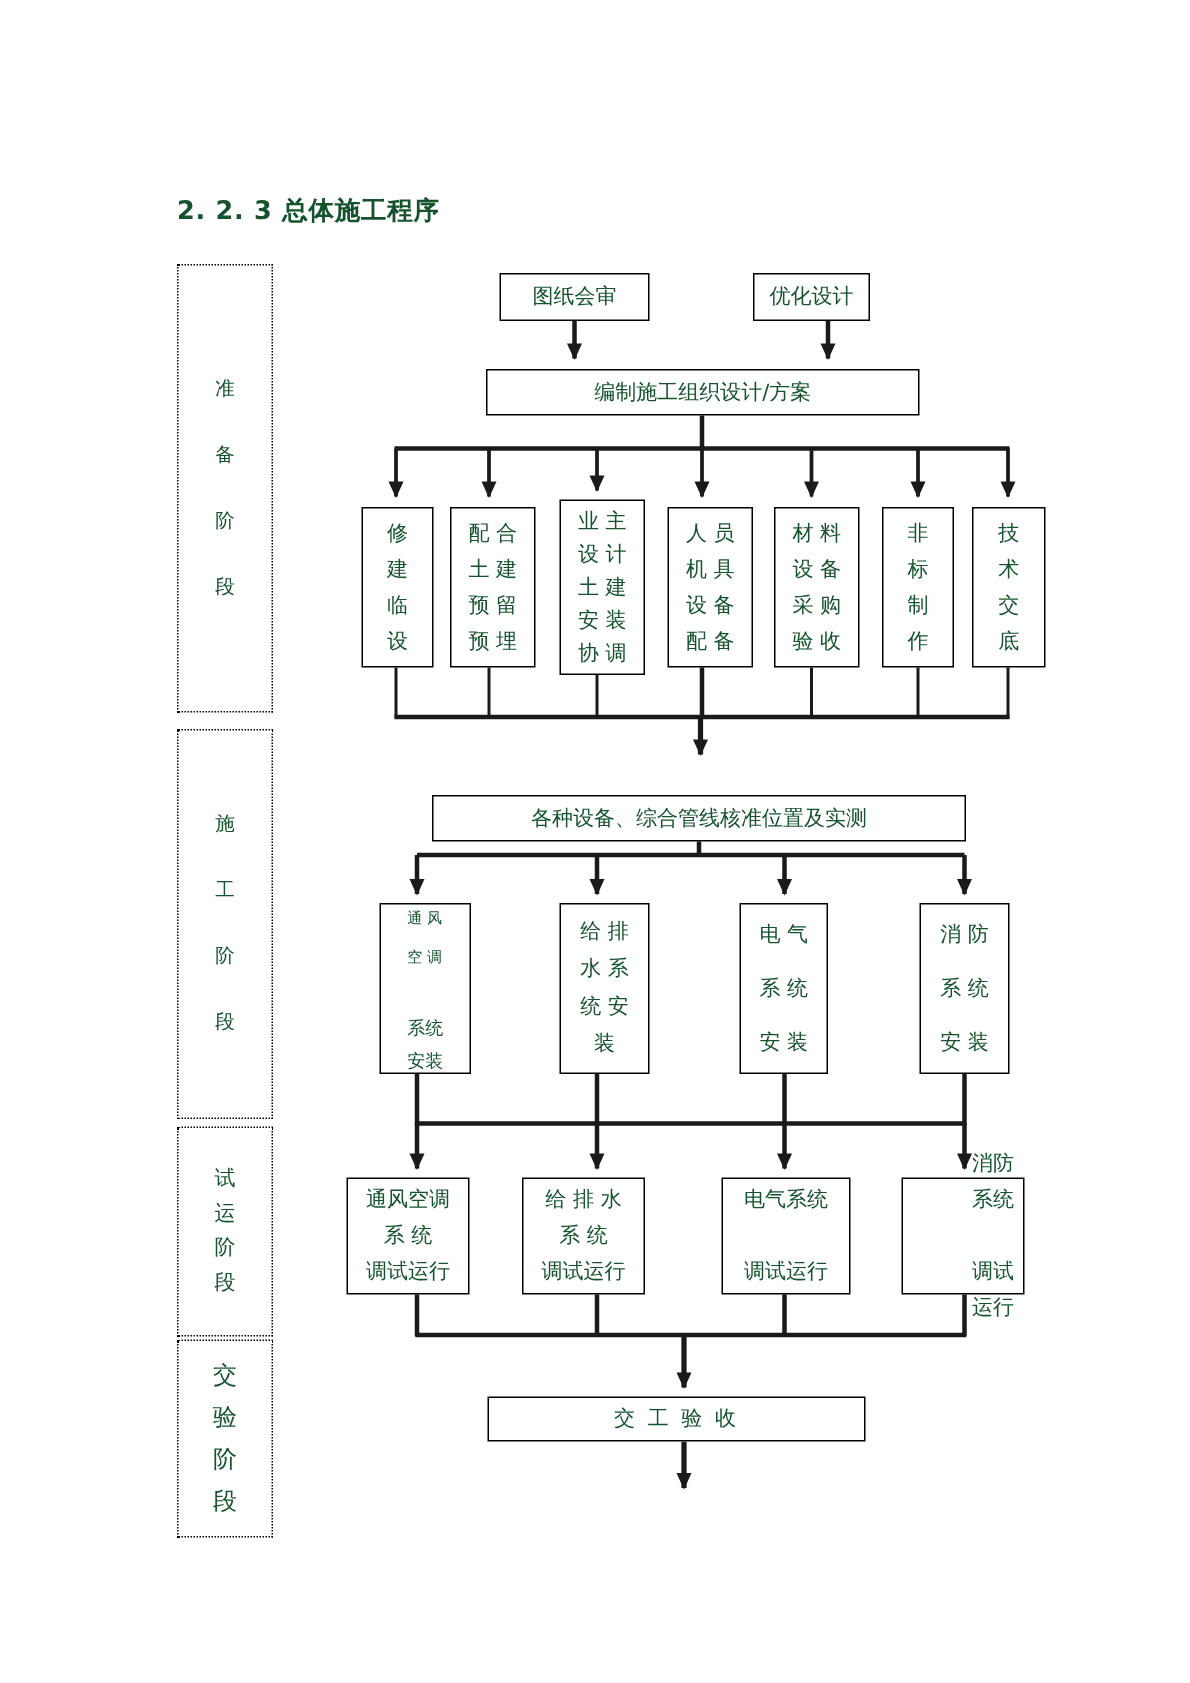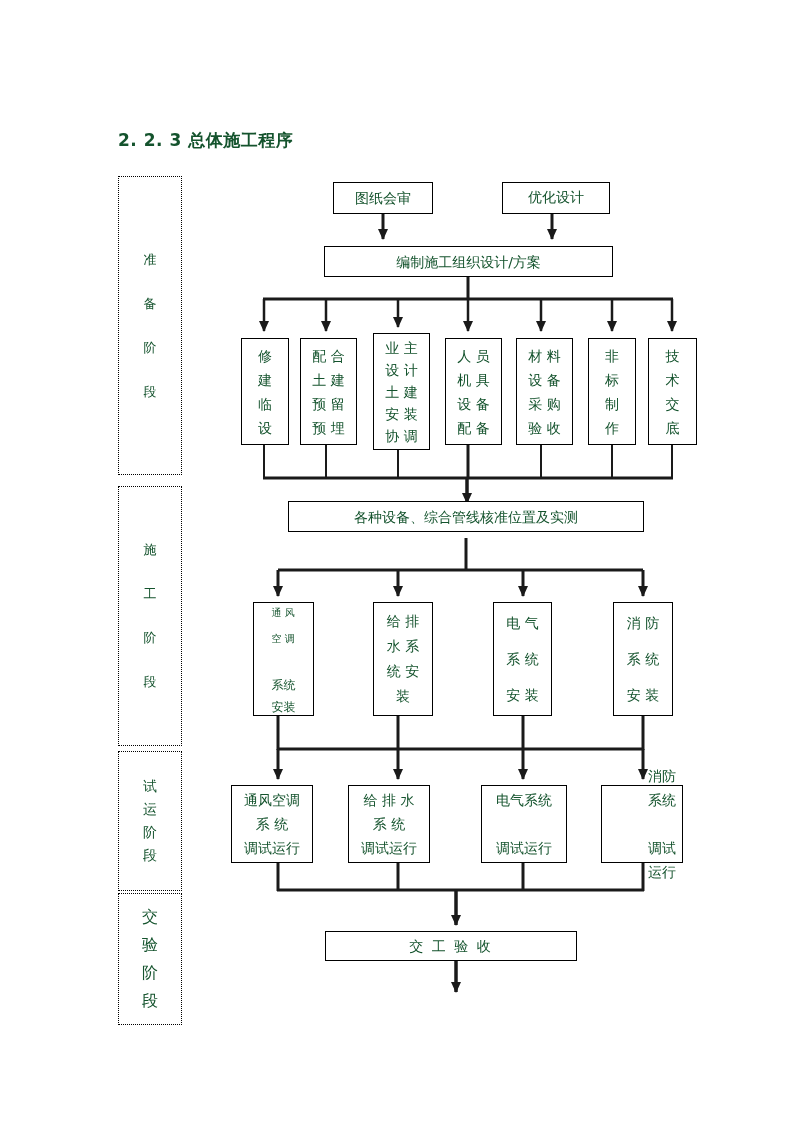--- a/index.html
+++ b/index.html
@@ -25,31 +25,31 @@
   .phase-4 { top:865px; height:132px; font-size:16px; line-height:28px; }
   
   .connectors { position:absolute; left:0; top:0; }
   
   .box {
     position:absolute; box-sizing:border-box; border:1.4px solid #000;
     background:#fff; display:flex; align-items:center; justify-content:center;
     text-align:center; white-space:pre-line; font-size:14px; line-height:22px;
   }
   .b-review   { left:333px; top:154px; width:100px; height:32px; }
-  .b-opt      { left:502px; top:154px; width:108px; height:32px;font-family:Liberation Serif, serif; }
+  .b-opt      { left:502px; top:154px; width:78px; height:32px; }
   .b-org      { left:324px; top:218px; width:289px; height:31px; }
   .b-prep     { top:310px; height:107px; line-height:24px; }
   .b-prep-1   { left:241px; width:48px; }
   .b-prep-2   { left:300px; width:57px; }
   .b-prep-3   { left:373px; width:57px; top:305px; height:117px; line-height:22px; }
   .b-prep-4   { left:445px; width:57px; }
   .b-prep-5   { left:516px; width:57px; }
   .b-prep-6   { left:588px; width:48px; }
   .b-prep-7   { left:648px; width:49px; }
-  .b-survey   { left:288px; top:473px; width:356px; height:31px; }
+  .b-survey   { left:288px; top:502px; width:356px; height:31px; }
   .b-inst     { top:574px; height:114px; }
   .b-inst-1   { left:253px; width:61px; }
   .b-inst-1 .inst-inner { text-align:left; }
   .inst-main  { display:block; font-size:10px; line-height:26px; }
   .inst-sub   { display:block; font-size:12px; line-height:22px; }
   .b-inst-2   { left:373px; width:60px; line-height:25px; }
   .b-inst-3   { left:493px; width:59px; line-height:36px; }
   .b-inst-4   { left:613px; width:60px; line-height:36px; }
   .b-trial    { top:757px; height:78px; line-height:24px; }
   .b-trial-1  { left:231px; width:82px; }

